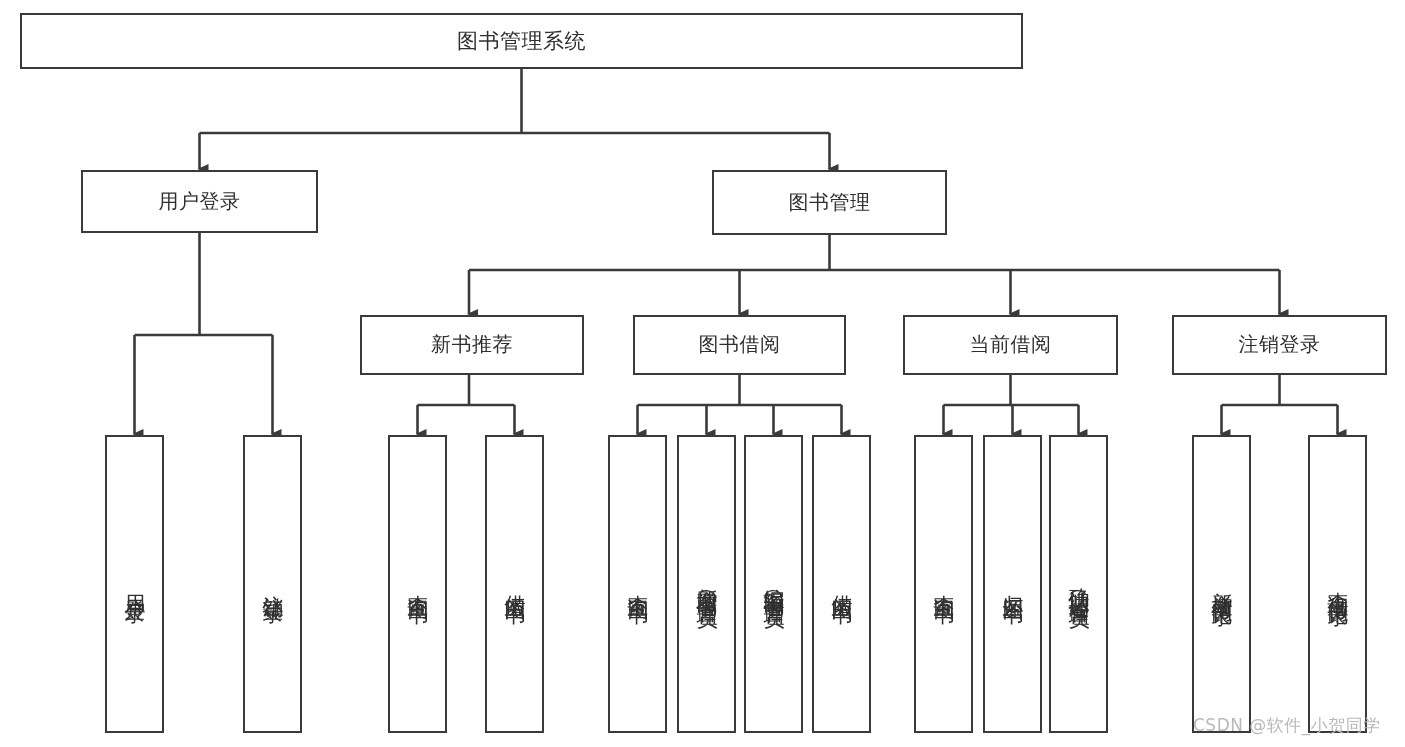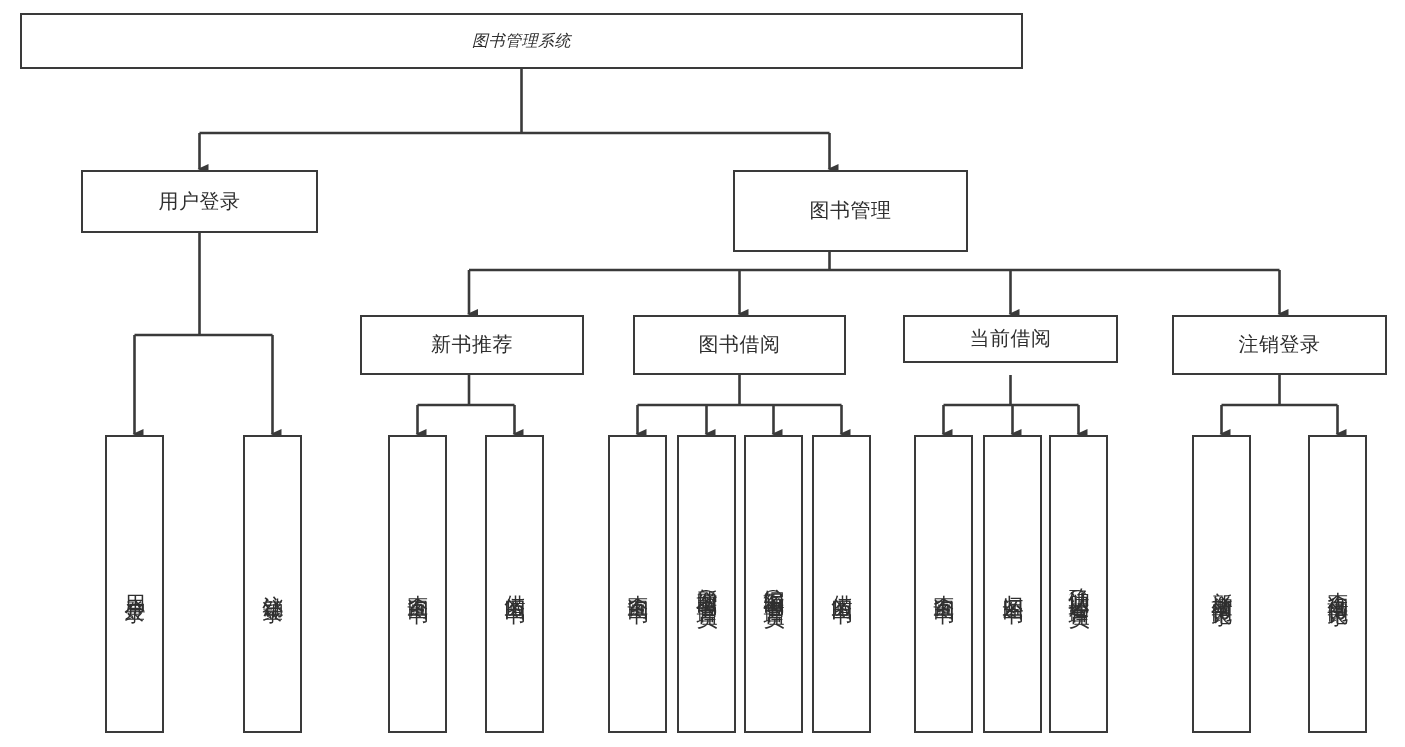--- a/index.html
+++ b/index.html
@@ -44,21 +44,21 @@
     text-align: center;
     letter-spacing: 0.5px;
     white-space: nowrap;
   }
   .node.vertical .label {
     writing-mode: vertical-rl;
     text-orientation: upright;
     letter-spacing: 3px;
     font-size: 21px;
   }
-  .node.root .label { font-size: 16px; font-style: italic; }
+  .node.root .label { font-size: 21px; }
   .watermark {
     position: absolute;
     color: #b9b9b9;
     font-size: 17px;
     letter-spacing: 0.5px;
     white-space: nowrap;
     user-select: none;
   }
 </style>
 </head>
@@ -108,30 +108,30 @@
       </g>
   </svg>
 
   <div id="node-layer">
       <div class="node root" style="left: 20px; top: 13px; width: 1003px; height: 56px;">
         <span class="label">图书管理系统</span>
       </div>
       <div class="node" style="left: 81px; top: 170px; width: 237px; height: 63px;">
         <span class="label">用户登录</span>
       </div>
-      <div class="node" style="left: 712px; top: 170px; width: 235px; height: 82px; margin-left: 21px;">
+      <div class="node" style="left: 712px; top: 170px; width: 235px; height: 65px;">
         <span class="label">图书管理</span>
       </div>
       <div class="node" style="left: 360px; top: 315px; width: 224px; height: 60px;">
         <span class="label">新书推荐</span>
       </div>
       <div class="node" style="left: 633px; top: 315px; width: 213px; height: 60px;">
         <span class="label">图书借阅</span>
       </div>
-      <div class="node" style="left: 903px; top: 315px; width: 215px; height: 48px;">
+      <div class="node" style="left: 903px; top: 315px; width: 215px; height: 60px;">
         <span class="label">当前借阅</span>
       </div>
       <div class="node" style="left: 1172px; top: 315px; width: 215px; height: 60px;">
         <span class="label">注销登录</span>
       </div>
       <div class="node vertical" style="left: 105px; top: 435px; width: 59px; height: 298px;">
         <span class="label">用户登录</span>
       </div>
       <div class="node vertical" style="left: 243px; top: 435px; width: 59px; height: 298px;">
         <span class="label">注销登录</span>
@@ -164,13 +164,14 @@
         <span class="label">确认归还（管理员）</span>
       </div>
       <div class="node vertical" style="left: 1192px; top: 435px; width: 59px; height: 298px;">
         <span class="label">新增借阅记录</span>
       </div>
       <div class="node vertical" style="left: 1308px; top: 435px; width: 59px; height: 298px;">
         <span class="label">查询借阅记录</span>
       </div>
     </div>
 
+  <div class="watermark" style="left: 1193px; top: 714px; color: rgb(185, 185, 185);">CSDN @软件_小贺同学</div>
 </div>
 
 </body></html>

